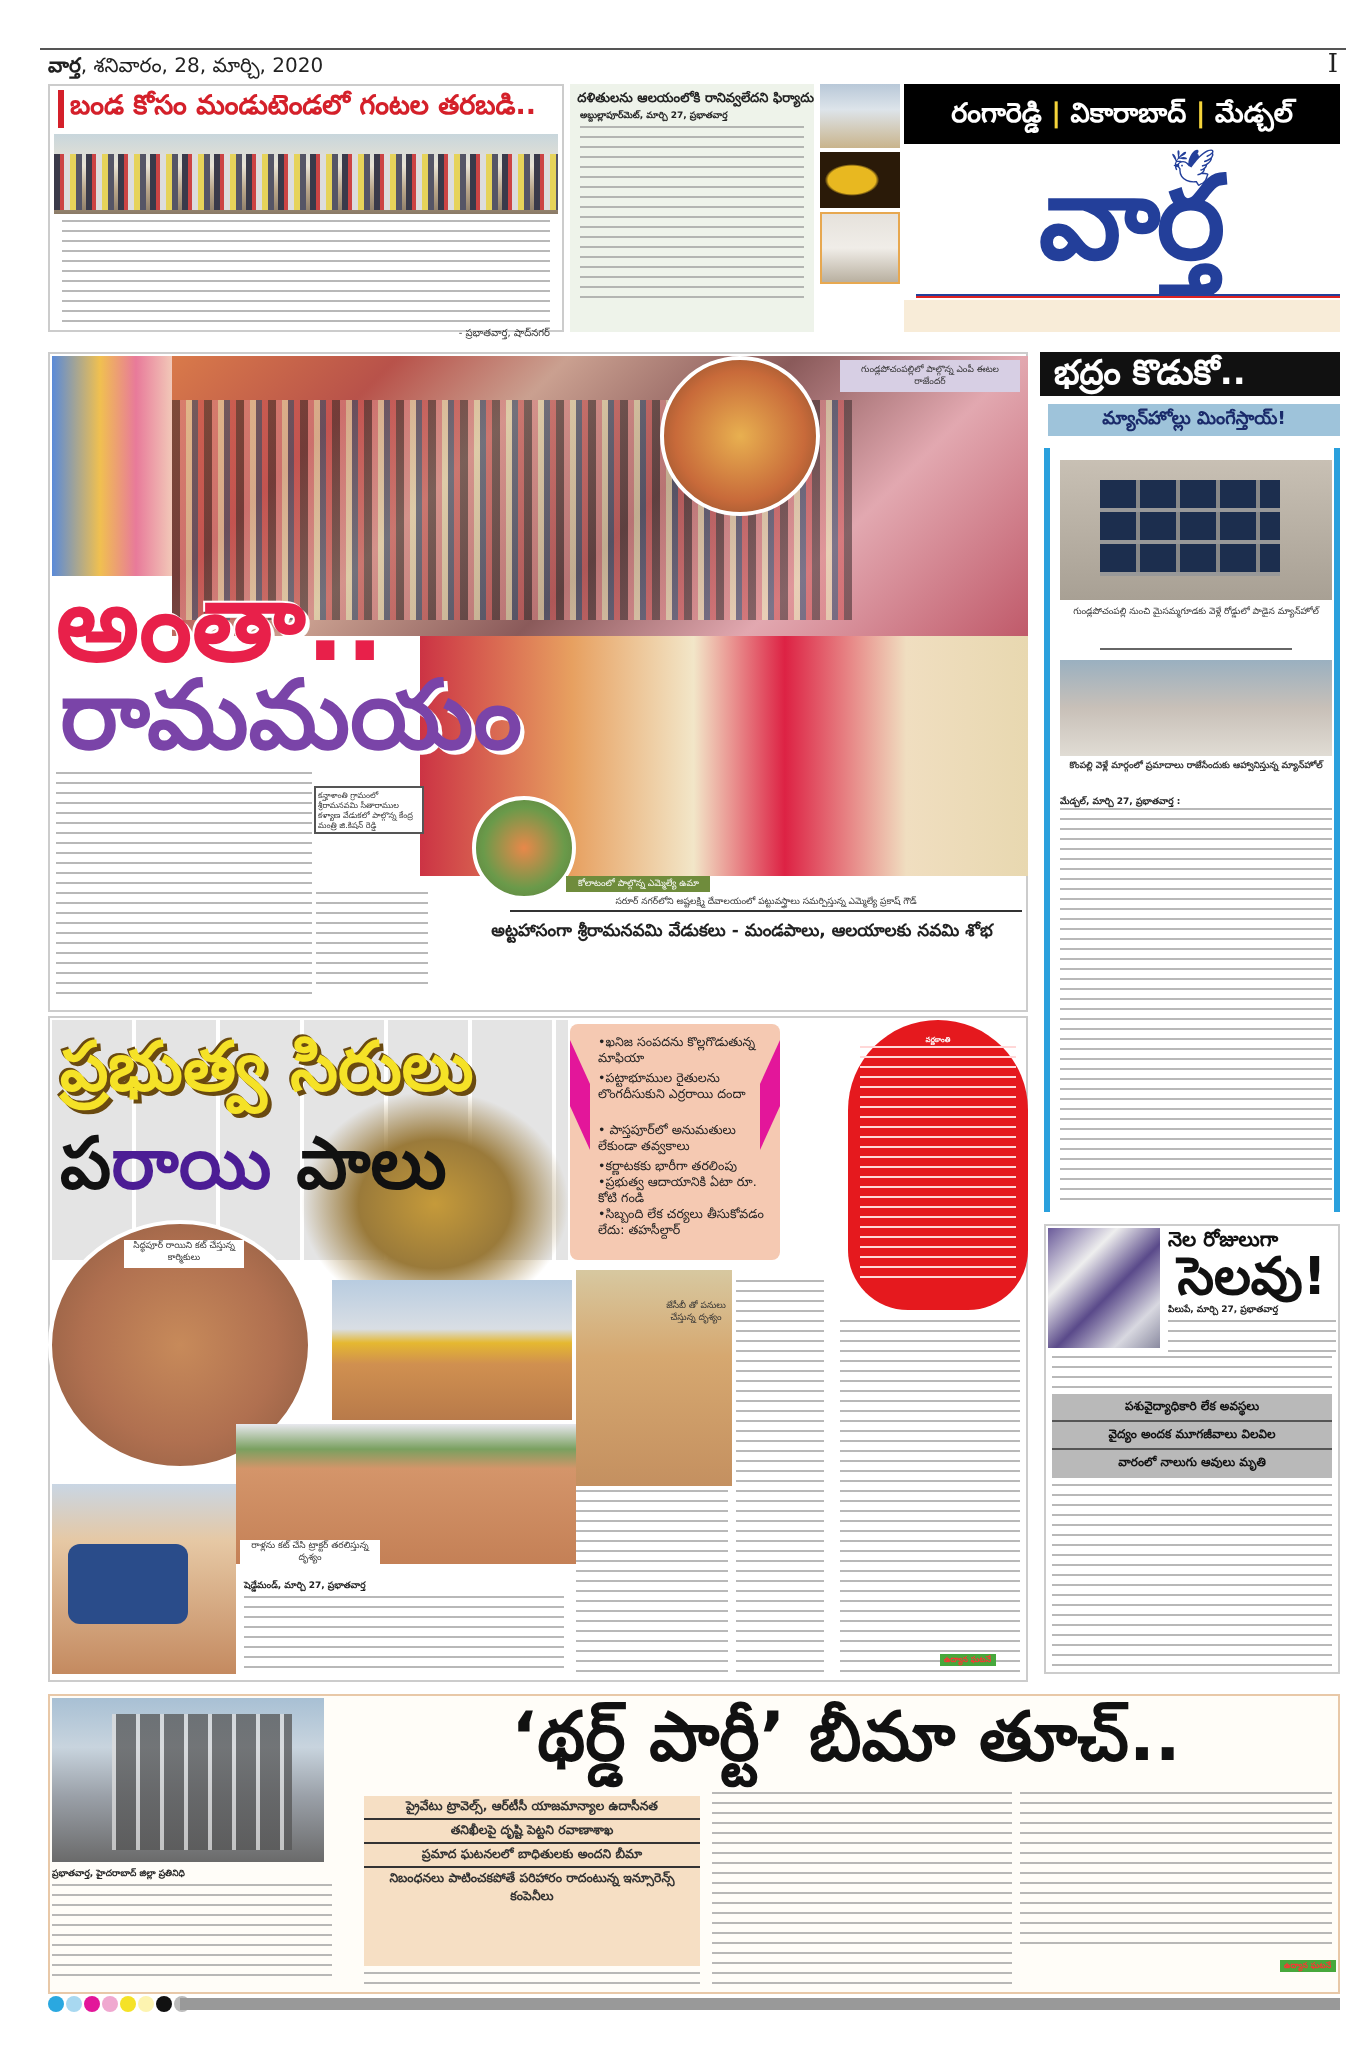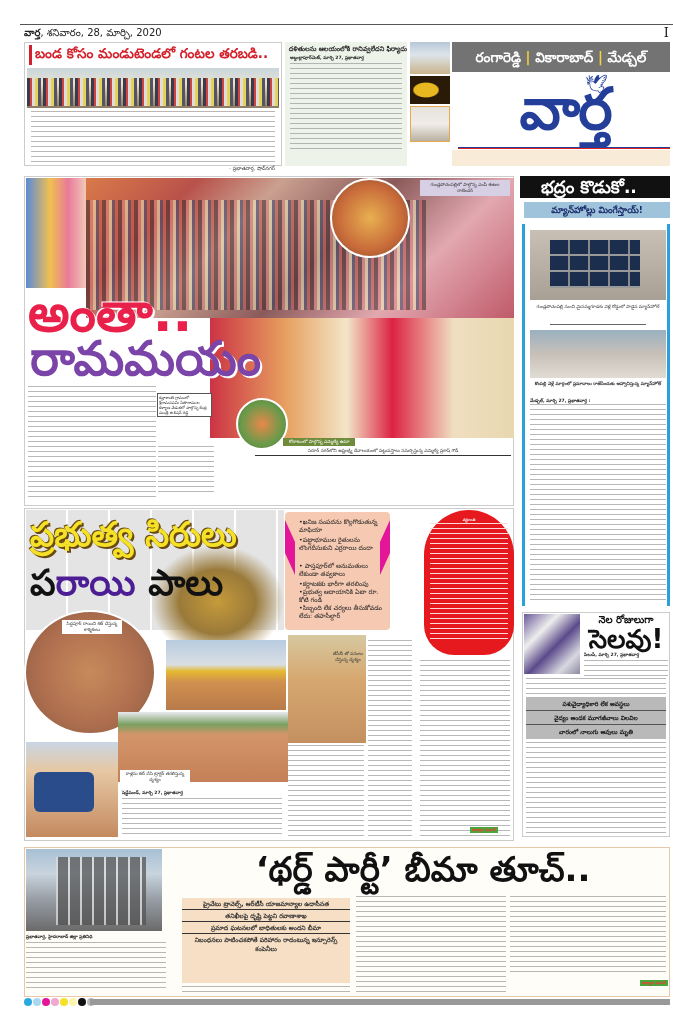--- a/index.html
+++ b/index.html
@@ -18,21 +18,21 @@
 .crowd{position:absolute;bottom:2px;left:0;right:0;height:28px;background:repeating-linear-gradient(90deg,#3a3a4a 0 3px,#c44 3px 5px,#ddd 5px 8px,#e6d35a 8px 11px,#556 11px 14px,transparent 14px 16px)}
 .byline{font-size:5px;color:#333;text-align:right;margin-right:6px}
 
 .s2{left:285px;top:42px;width:122px;height:124px;background:#eef3ea}
 .s2 h3{font-size:6.5px;text-align:right;font-weight:bold;color:#222;line-height:8px;margin-top:3px}
 
 .mh-imgs{left:410px;top:42px;width:40px;height:125px}
 .mh-img1{height:32px;background:linear-gradient(180deg,#b8c8d8,#dde4ea 40%,#c9b48c)}
 .mh-img2{height:28px;margin-top:2px;background:radial-gradient(ellipse at 40% 50%,#e8b820 0 35%,#2a1a08 40%)}
 .mh-img3{height:36px;margin-top:2px;background:linear-gradient(180deg,#e6e2dc,#f0ede8 50%,#b9b0a0);border:1px solid #e7a850}
-.mh-band{left:452px;top:42px;width:218px;height:30px;background:#737373;color:#fff;font-size:13.5px;font-weight:bold;text-align:center;line-height:30px;white-space:nowrap}
+.mh-band{left:452px;top:42px;width:218px;height:30px;background:#000000;color:#fff;font-size:13.5px;font-weight:bold;text-align:center;line-height:30px;white-space:nowrap}
 .mh-band span.sep{color:#f5d43a}
 .mh-logo{left:480px;top:78px;width:170px;height:62px;color:#233f9a;font-size:58px;font-weight:bold;font-family:"DejaVu Serif",serif;text-align:center;line-height:62px;letter-spacing:-2px}
 .mh-dove{left:585px;top:73px;font-size:18px;color:#233f9a}
 .mh-rule{left:458px;top:147px;width:212px;height:2px;background:#233f9a;border-bottom:1px solid #d22}
 .mh-tan{left:452px;top:150px;width:218px;height:16px;background:#f8ecd8}
 
 .rama{left:24px;top:176px;width:490px;height:330px;border:1px solid #ccc}
 .rama-photos{left:86px;top:178px;width:428px;height:140px;background:linear-gradient(135deg,#d97a4a 0%,#b8524a 20%,#caa090 35%,#8a5a5a 55%,#e2a8b0 75%,#c05a6a 100%)}
 .rama-crowd{left:86px;top:200px;width:340px;height:110px;background:repeating-linear-gradient(90deg,#3a2a2a 0 4px,#d88 4px 7px,#eeb 7px 10px,#2a4a6a 10px 13px,#c55 13px 16px);opacity:.55}
 .deity{left:26px;top:178px;width:60px;height:110px;background:linear-gradient(90deg,#5a8ad8 0%,#f0c050 40%,#e87a9a 70%,#f2c8b8 100%)}
@@ -42,21 +42,21 @@
 .ramayam{left:30px;top:336px;font-size:48px;font-weight:bold;color:#7a44a8;line-height:44px;text-shadow:2px 2px 0 #fff}
 .rama-bottom{left:210px;top:318px;width:304px;height:120px;background:linear-gradient(90deg,#c34 0%,#e7a060 25%,#f2e6c8 45%,#d24 60%,#f0dec0 80%,#e8d8b0 100%)}
 .circle2{left:236px;top:398px;width:52px;height:52px;border-radius:50%;background:radial-gradient(circle,#e8884a 0,#6a9a4a 60%,#5a7a3a 100%);border:2px solid #fff}
 .greencap{left:283px;top:438px;font-size:4.5px;background:#6f8c3c;color:#fff;padding:1px 6px}
 .cap2{left:157px;top:393px;width:55px;font-size:4px;color:#333;border:1px solid #555;padding:1px;background:#fff;line-height:5px}
 .cap3{left:255px;top:447px;width:256px;font-size:4.5px;color:#333;border-bottom:1px solid #333;text-align:center;padding:1px}
 .rama-sub{left:228px;top:460px;width:286px;font-size:8.5px;font-weight:bold;color:#222;text-align:center;line-height:13px}
 .rama-col1{left:28px;top:386px;width:128px;height:112px}
 .rama-col2{left:158px;top:446px;width:56px;height:48px}
 
-.rc-head{left:520px;top:176px;width:150px;height:22px;background:#111;color:#fff;font-size:17px;font-weight:bold;line-height:22px;padding-left:21px;white-space:nowrap;overflow:hidden}
+.rc-head{left:520px;top:176px;width:150px;height:22px;background:#111;color:#fff;font-size:17px;font-weight:bold;line-height:22px;padding-left:7px;white-space:nowrap;overflow:hidden}
 .rc-sub{left:524px;top:202px;width:146px;height:16px;background:#9ec3da;color:#1a2a6a;font-size:9px;font-weight:bold;line-height:16px;text-align:center;white-space:nowrap;overflow:hidden}
 .rc-box{left:522px;top:224px;width:148px;height:382px;border-left:3px solid #2aa0dd;border-right:3px solid #2aa0dd}
 .manhole{left:530px;top:230px;width:136px;height:70px;background:linear-gradient(180deg,#c8c0b4,#a8a094);}
 .grate{left:550px;top:240px;width:90px;height:48px;background:repeating-linear-gradient(90deg,#1c2e4e 0 18px,#888 18px 20px),#1c2e4e;position:absolute}
 .grate2{left:550px;top:240px;width:90px;height:48px;background:repeating-linear-gradient(180deg,transparent 0 14px,#999 14px 16px)}
 .rc-cap1{left:530px;top:304px;width:136px;font-size:4.5px;text-align:center;color:#333;line-height:6px}
 .rc-rule{left:550px;top:324px;width:96px;height:1px;background:#666}
 .rc-img2{left:530px;top:330px;width:136px;height:48px;background:linear-gradient(180deg,#9ab0c0,#c8c0b8 50%,#e0dcd4)}
 .rc-cap2{left:530px;top:381px;width:136px;font-size:4.5px;text-align:center;font-weight:bold;color:#333;line-height:6px}
 .rc-txt{left:530px;top:398px;width:136px;height:204px}
@@ -77,21 +77,21 @@
 .cl1{left:24px;top:610px;width:132px;height:125px;border-radius:50%;background:radial-gradient(circle,#c78a5a 0,#b07050 55%,#8a5a40 100%);border:2px solid #fff}
 .jcb{left:166px;top:640px;width:120px;height:70px;background:linear-gradient(180deg,#b8cce0 0,#d9dee4 35%,#e5b830 45%,#d09050 60%,#b87a4a 100%)}
 .field{left:118px;top:712px;width:170px;height:70px;background:linear-gradient(180deg,#e8e8ee 0,#7aa060 18%,#d4956a 32%,#c48056 100%)}
 .tractor{left:26px;top:742px;width:92px;height:95px;background:linear-gradient(180deg,#c9d6e4 0,#e6c8a4 30%,#c48a60 100%)}
 .tractor:after{content:"";position:absolute;left:8px;top:30px;width:60px;height:40px;background:#2a4c8a;border-radius:6px}
 .yellowimg{left:288px;top:635px;width:78px;height:108px;background:linear-gradient(180deg,#d7c8a0,#d6a870 40%,#c49060)}
 .lbl{background:#fff;font-size:4.5px;color:#333;text-align:center;padding:1px 3px;line-height:6px}
 
 .cat{left:522px;top:612px;width:148px;height:225px;border:1px solid #ccc}
 .cow{left:524px;top:614px;width:56px;height:60px;background:linear-gradient(135deg,#6a5a9a 0%,#eee 30%,#5a4a8a 55%,#d8d8e0 80%,#8a8aa0 100%)}
-.cat-h1{left:584px;top:614px;width:84px;font-size:10px;text-align:center;font-weight:bold;color:#111}
+.cat-h1{left:584px;top:614px;width:84px;font-size:10px;text-align:left;font-weight:bold;color:#111}
 .cat-h2{left:584px;top:626px;width:84px;font-size:26px;text-align:center;font-weight:bold;color:#111;line-height:26px}
 .cat-grey{left:526px;top:697px;width:140px;height:42px;background:#b9b9b9;color:#111;font-size:6px;font-weight:bold;text-align:center;line-height:13px}
 .cat-grey div{border-bottom:1px solid #555}
 .cat-grey div:last-child{border:none}
 
 .ins{left:24px;top:847px;width:646px;height:150px;border:1px solid #e8c8a8;background:#fffdf8}
 .bus{left:26px;top:849px;width:136px;height:82px;background:linear-gradient(180deg,#a8c0d4 0,#c8d4de 30%,#9aa0a8 60%,#6a6a6a 100%)}
 .bus:after{content:"";position:absolute;left:30px;top:8px;width:90px;height:68px;background:repeating-linear-gradient(90deg,#ddd 0 2px,#555 2px 12px);opacity:.75}
 .ins-title{left:178px;top:845px;width:490px;font-size:34px;font-weight:bold;color:#111;text-align:center;line-height:48px;white-space:nowrap}
 .ins-box{left:182px;top:898px;width:168px;height:85px;background:#f6dfc4}
@@ -149,20 +149,21 @@
 <div class="abs circle1"></div>
 <div class="abs cap1">గుండ్లపోచంపల్లిలో పాల్గొన్న ఎంపీ ఈటల రాజేందర్</div>
 <div class="abs rama-bottom"></div>
 <div class="abs anta">అంతా..</div>
 <div class="abs ramayam">రామమయం</div>
 <div class="abs circle2"></div>
 <div class="abs greencap">కోలాటంలో పాల్గొన్న ఎమ్మెల్యే ఉమా</div>
 <div class="abs cap2">కన్హాశాంతి గ్రామంలో శ్రీరామనవమి సీతారాముల కళ్యాణ వేడుకలో పాల్గొన్న కేంద్ర మంత్రి జి.కిషన్ రెడ్డి</div>
 <div class="abs cap3">సరూర్ నగర్‌లోని అష్టలక్ష్మి దేవాలయంలో పట్టువస్త్రాలు సమర్పిస్తున్న ఎమ్మెల్యే ప్రకాష్ గౌడ్</div>
 <div class="abs rama-sub">
+  <div>అట్టహాసంగా శ్రీరామనవమి వేడుకలు - మండపాలు, ఆలయాలకు నవమి శోభ</div>
 </div>
 <div class="abs rama-col1 txtfill"></div>
 <div class="abs rama-col2 txtfill"></div>
 
 <div class="abs rc-head">భద్రం కొడుకో..</div>
 <div class="abs rc-sub">మ్యాన్‌హోల్లు మింగేస్తాయ్!</div>
 <div class="abs rc-box"></div>
 <div class="abs manhole"></div>
 <div class="abs grate"></div>
 <div class="abs grate2"></div>

